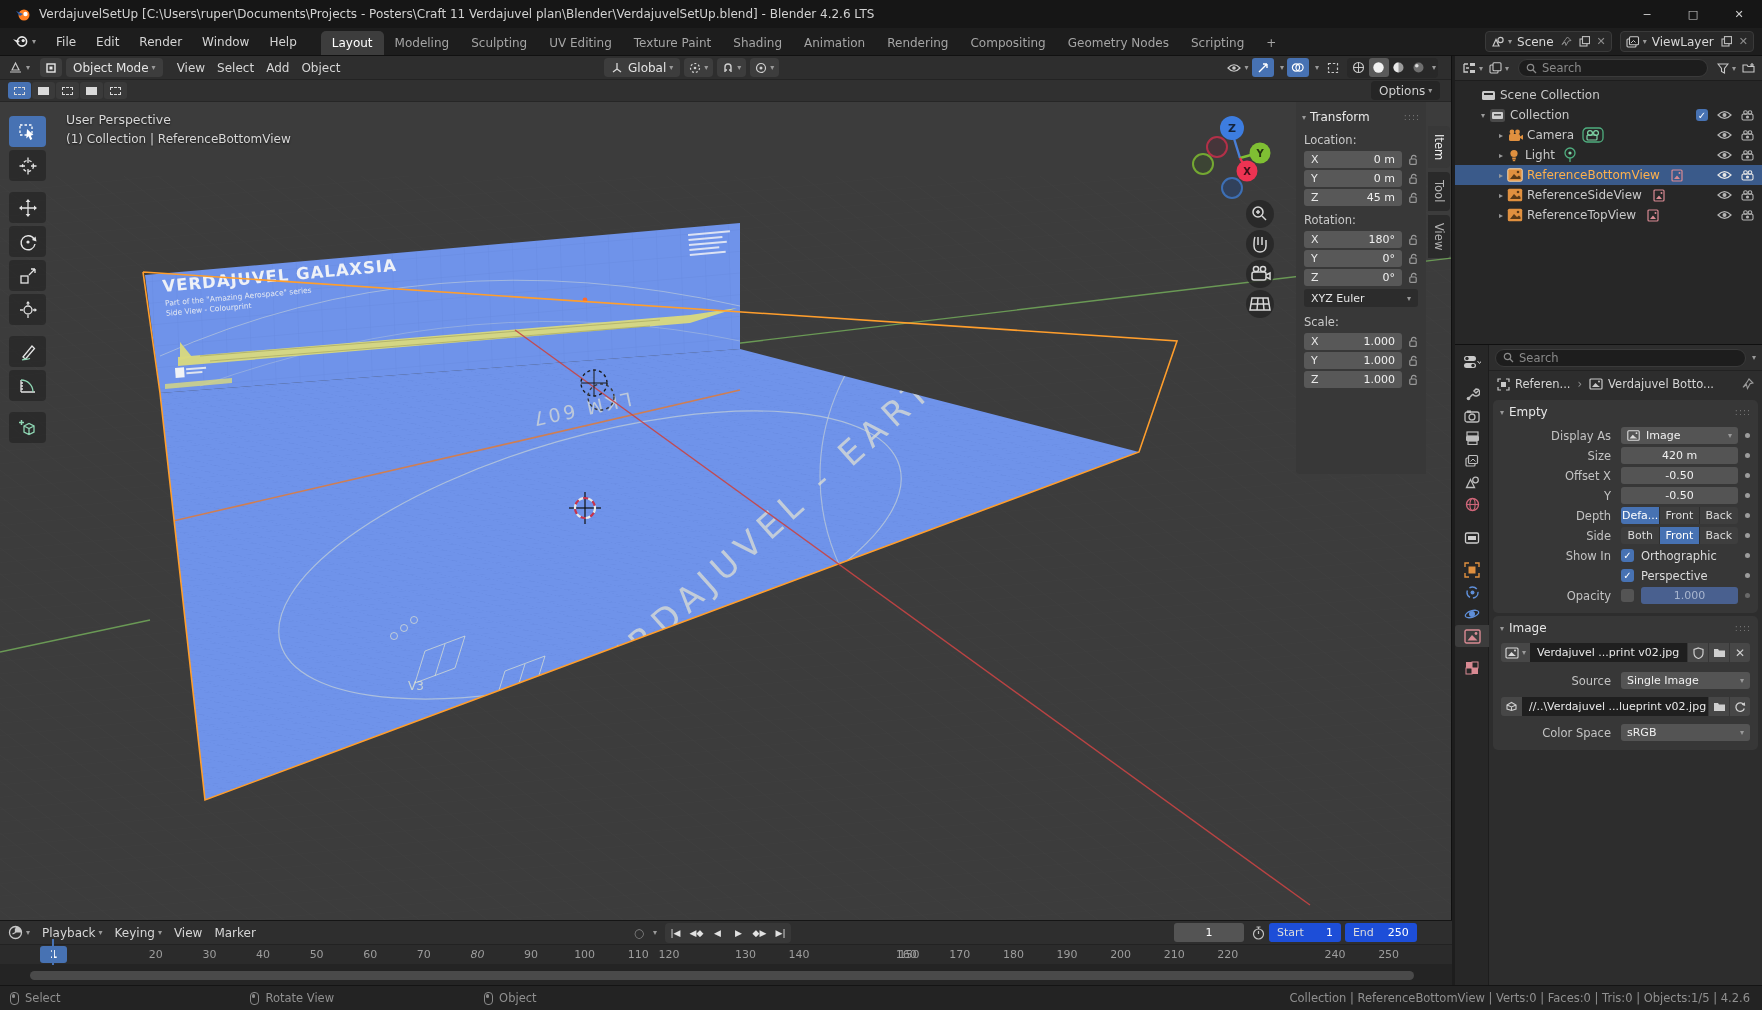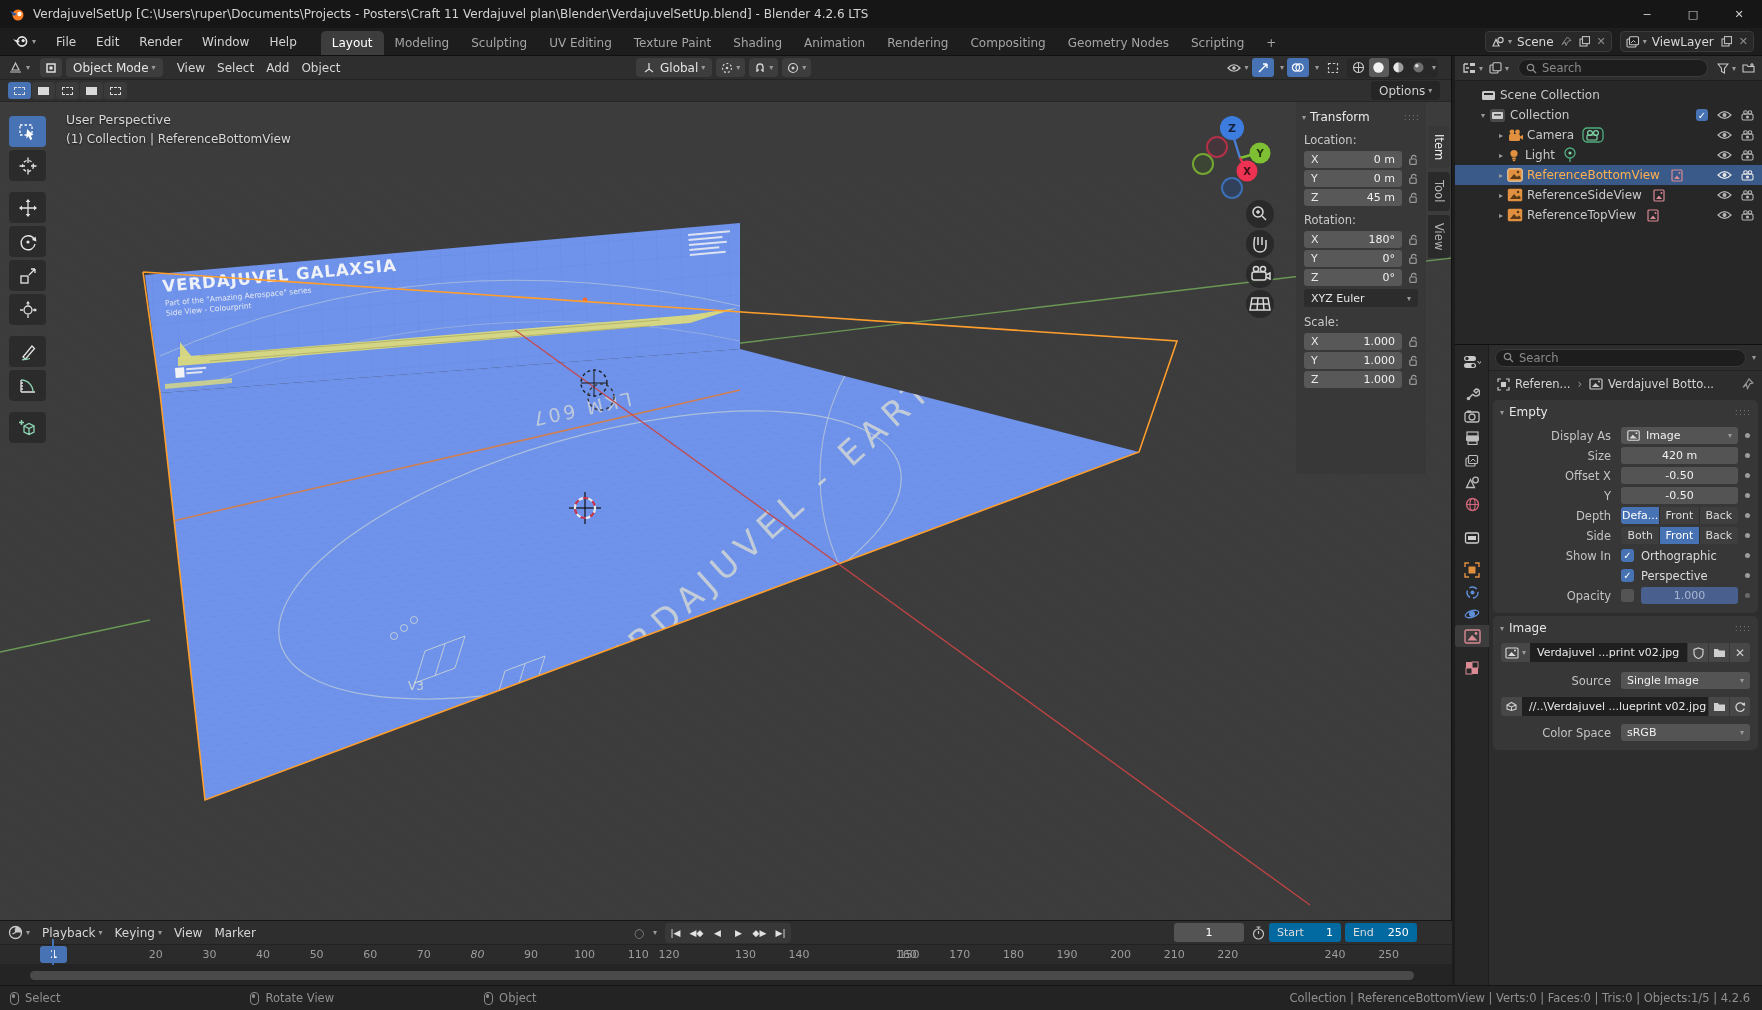--- a/index.html
+++ b/index.html
@@ -1,20 +1,20 @@
 <!DOCTYPE html>
 <html><head>
 <meta charset="utf-8">
 <style>
 *{margin:0;padding:0;box-sizing:border-box;font-family:"DejaVu Sans",sans-serif;user-select:none}
 #root{position:relative;width:1762px;height:1010px;background:#1d1d1d;color:#cfcfcf;font-size:12px;overflow:hidden}
 .row{display:flex;align-items:center}
 .chev{font-size:8px;color:#9a9a9a;margin-left:3px}
 
-#titlebar{position:absolute;left:0;top:0;width:1762px;height:28px;background:#161616;display:flex;align-items:center;padding:0 9px;color:#d2d2d2;font-size:12px}
+#titlebar{position:absolute;left:0;top:0;width:1762px;height:28px;background:#161616;display:flex;align-items:center;padding:0 15px;color:#d2d2d2;font-size:12px}
 #winbtns{position:absolute;right:0;top:0;height:28px;display:flex}
 #winbtns span{width:46px;height:28px;display:flex;align-items:center;justify-content:center;color:#cfcfcf;font-size:11px}
 
 #menubar{position:absolute;left:0;top:28px;width:1762px;height:28px;background:#1d1d1d;border-bottom:1px solid #111;display:flex;align-items:center}
 .menu-item{padding:5px 10px;color:#d4d4d4}
 .wtab{padding:5px 11px;color:#a5a5a5;font-size:12px;border-radius:5px 5px 0 0;margin-top:2px}
 .wtab.active{background:#3d3d3d;color:#fff}
 .idblock{display:flex;align-items:center;background:#282828;border:1px solid #3a3a3a;border-radius:4px;height:21px;padding:0 5px;margin-left:8px;color:#d8d8d8}
 .idblock .ic{display:flex;align-items:center;margin-right:5px}
 .idblock .sub{color:#8e8e8e;margin-left:7px;font-size:11px}
@@ -98,21 +98,21 @@
 #tl-header{height:24px;background:#2e2e2e;border-bottom:1px solid #222;display:flex;align-items:center}
 #tl-ruler{position:relative;height:20px;background:#2b2b2b;border-bottom:1px solid #242424}
 .tick{position:absolute;top:3px;transform:translateX(-50%);color:#9d9d9d;font-size:11px}
 #playhead{position:absolute;left:40px;top:1px;width:27px;height:17px;background:#4772b3;border-radius:3px;color:#fff;font-size:11px;display:flex;align-items:center;justify-content:center;font-weight:bold;transform:none}
 #phline{position:absolute;left:52px;top:18px;width:2px;height:46px;background:#4772b3}
 #tl-scroll{position:absolute;left:0;top:44px;width:1452px;height:21px;background:#242424}
 #tl-scroll .bar{position:absolute;left:30px;top:6px;width:1384px;height:9px;background:#4a4a4a;border-radius:5px}
 .pbgrp{display:flex;align-items:center;background:#383838;border-radius:4px;height:20px;margin-left:8px}
 .pbgrp span{width:21px;text-align:center;color:#e2e2e2;font-size:9px}
 .framefield{width:70px;height:19px;background:#545454;border-radius:3px;color:#fff;font-size:11px;display:flex;align-items:center;justify-content:center}
-.rangegrp{display:flex;align-items:center;background:#0369a1;border-radius:3px;height:19px;margin-left:4px;padding:0 8px;color:#dcdcdc;font-size:11px}
+.rangegrp{display:flex;align-items:center;background:#1d4ed8;border-radius:3px;height:19px;margin-left:4px;padding:0 8px;color:#dcdcdc;font-size:11px}
 
 #statusbar{position:absolute;left:0;top:985px;width:1762px;height:25px;background:#232323;border-top:1px solid #141414;display:flex;align-items:center;color:#909090;font-size:11.5px}
 .mouseic{width:9px;height:13px;border:1px solid #8a8a8a;border-radius:4px;margin:0 6px;position:relative}
 .mouseic::before{content:"";position:absolute;left:1px;top:1px;width:3px;height:4px;background:#8a8a8a;border-radius:2px}
 svg{display:block}
 </style>
 </head>
 <body>
 
 <div id="root">
@@ -364,21 +364,21 @@
           </svg>
         </span>
       <span class="modebtn">
           <span>Object Mode</span>
           <span class="chev">▾</span>
         </span>
       <span class="hbtn" style="margin-left:8px">View</span>
       <span class="hbtn">Select</span>
       <span class="hbtn">Add</span>
       <span class="hbtn">Object</span>
-      <span style="position:absolute;left:632px;display:flex;align-items:center">
+      <span style="position:absolute;left:600px;display:flex;align-items:center">
         <span class="modebtn">
           <svg width="12" height="12" viewBox="0 0 12 12">
               <path d="M6 1 V7 M6 7 L2 10 M6 7 L10 10" stroke="#d8d8d8" fill="none" stroke-width="1.3"></path>
             </svg>
           <span style="margin-left:5px">Global</span>
             <span class="chev">▾</span>
         </span>
         <span class="modebtn" style="padding:0 5px">
           <svg width="12" height="12" viewBox="0 0 12 12">
               <circle cx="6" cy="6" r="4.5" fill="none" stroke="#cfcfcf" stroke-width="1.2" stroke-dasharray="2 2"></circle>

